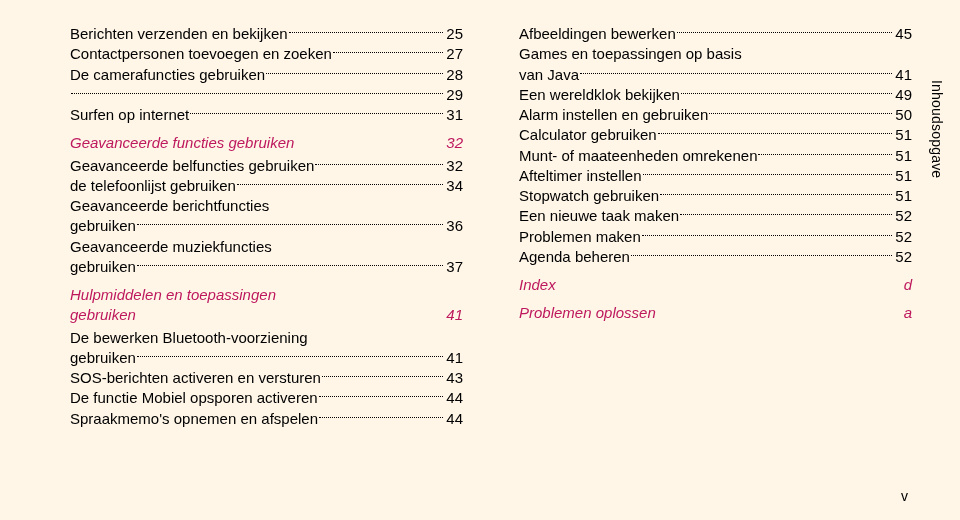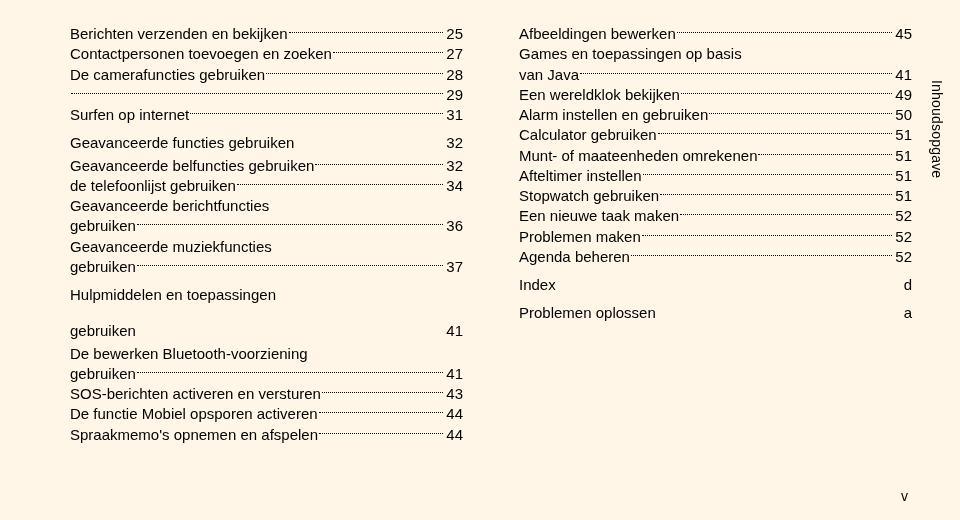--- a/index.html
+++ b/index.html
@@ -35,24 +35,25 @@
     border-bottom: 1.5px dotted #000;
     margin: 0 1px 3px 1px;
     min-width: 8px;
   }
   .toc-page {
     padding-left: 2px;
   }
   .section-head {
     display: flex;
     align-items: baseline;
-    color: #000000;
+    color: #be185d;
     font-size: 15px;
     margin-top: 8px;
     margin-bottom: 2px;
+    font-style: italic;
   }
   .section-head .toc-label { flex: 1; white-space: normal; padding-right: 6px; }
   .side-tab {
     position: absolute;
     right: 14px;
     top: 80px;
     writing-mode: vertical-rl;
     font-size: 14px;
     color: #000;
     letter-spacing: 0.2px;
@@ -113,21 +114,21 @@
         <span class="toc-label">gebruiken</span>
         <span class="dots"></span>
         <span class="toc-page">36</span>
       </div>
       <div>Geavanceerde muziekfuncties</div>
       <div class="toc-line">
         <span class="toc-label">gebruiken</span>
         <span class="dots"></span>
         <span class="toc-page">37</span>
       </div>
-      <div class="section-head" style="margin-bottom: 16px; justify-content: center;">
+      <div class="section-head" style="margin-bottom: 0px; justify-content: center;">
         <span class="toc-label">Hulpmiddelen en toepassingen</span>
       </div>
       <div class="section-head" style="margin-top: 0px;">
         <span class="toc-label">gebruiken</span>
         <span class="toc-page">41</span>
       </div>
       <div>De bewerken Bluetooth-voorziening</div>
       <div class="toc-line">
         <span class="toc-label">gebruiken</span>
         <span class="dots"></span>

